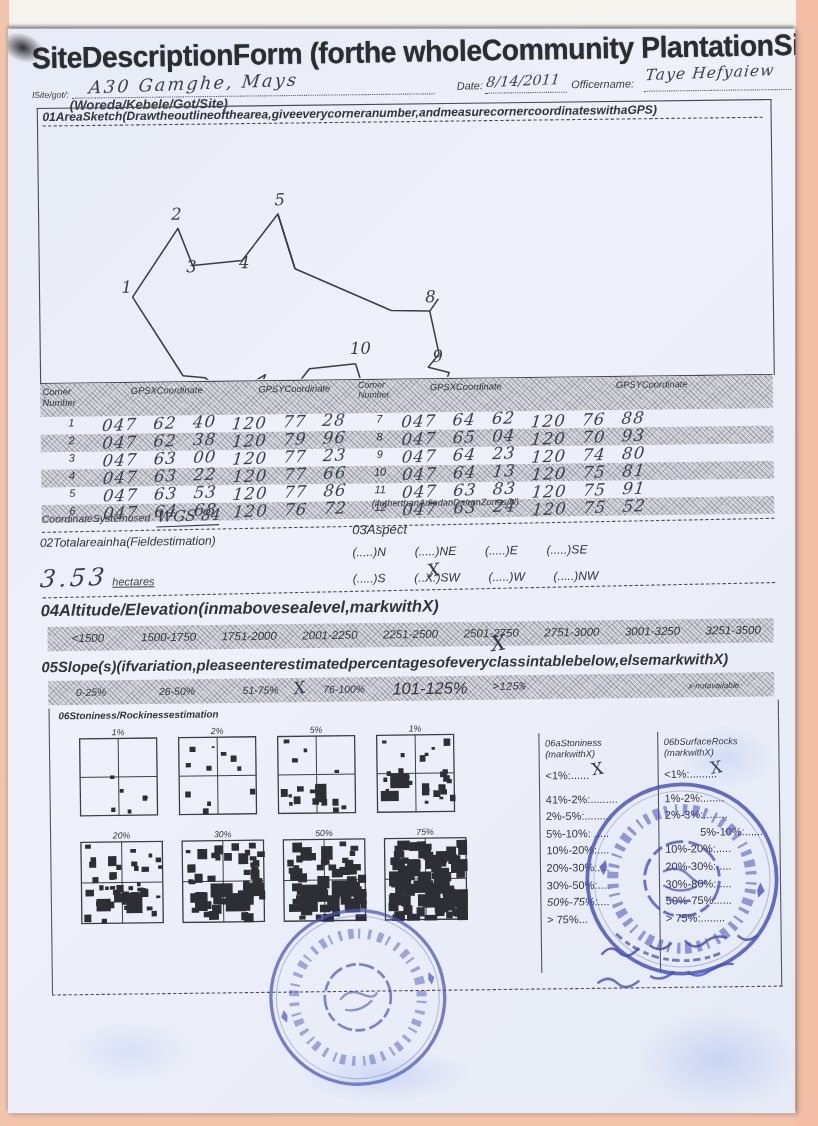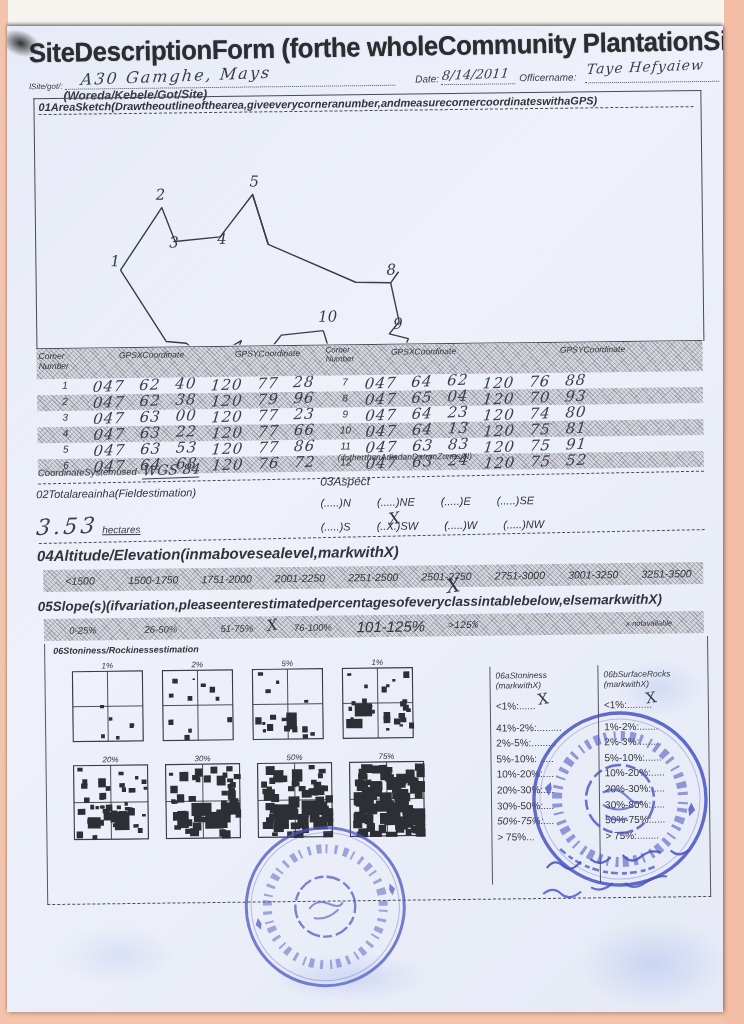--- a/index.html
+++ b/index.html
@@ -592,21 +592,21 @@
           <div class="item" style="position: relative;">&gt; 75%...</div>
         </div>
       <div class="stonecol" id="stone-col-b" style="left:558px;top:32px;width:100px;">
           <div class="sc-title">06bSurfaceRocks</div>
           <div class="sc-title">(markwithX)</div>
           <div style="height: 8px;"></div>
           <div class="item" style="position: relative;">&lt;1%:.........<span class="bigX" style="position: absolute; left: 42px; top: -4px; font-size: 15px;">X</span></div>
           <div style="height: 6px;"></div>
           <div class="item" style="position: relative;">1%-2%:.......</div>
           <div class="item" style="position: relative;">2%-3%:........</div>
-          <div class="item" style="position: relative;">5%-10%:......</div>
+          <div class="item" style="position: relative; margin-left: 32px;">5%-10%:......</div>
           <div class="item" style="position: relative;">10%-20%:.....</div>
           <div class="item" style="position: relative;">20%-30%:.....</div>
           <div class="item" style="position: relative;">30%-80%:.....</div>
           <div class="item" style="position: relative;">50%-75%:.....</div>
           <div class="item" style="position: relative;">&gt; 75%:........</div>
         </div>
     </div>
 
     <svg class="stamp" style="left:222px;top:798px;transform:rotate(-14deg);" width="172" height="172" viewBox="0 0 172 172">
       <circle cx="86" cy="86" r="79" fill="none" stroke="#4a55c0" stroke-width="3" opacity="0.85"></circle>

